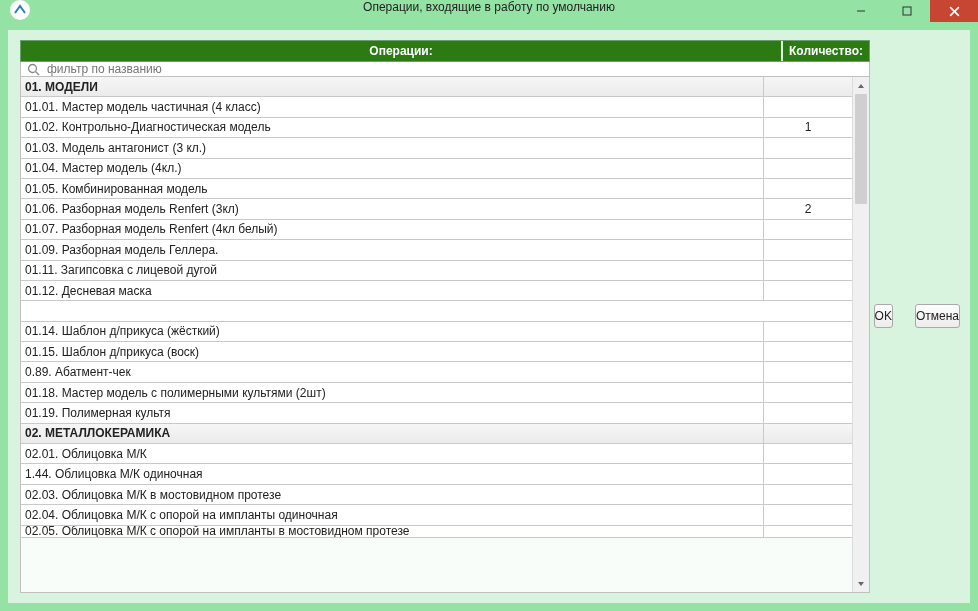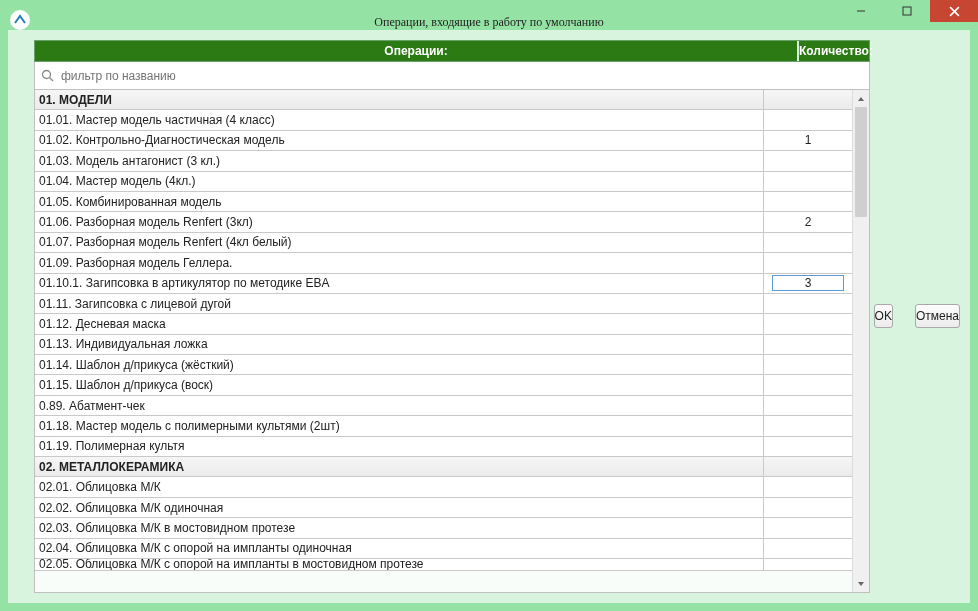--- a/index.html
+++ b/index.html
@@ -14,23 +14,22 @@
     width: 978px;
     height: 611px;
     background: #94e2a4;
     display: flex;
     flex-direction: column;
     position: relative;
   }
   .titlebar {
     height: 30px;
     display: flex;
-    align-items: flex-end;
+    align-items: flex-start;
     position: relative;
-    font-family: Liberation Serif, serif;
   }
   .titlebar .app-icon {
     width: 20px;
     height: 20px;
     margin-left: 10px;
     border-radius: 50%;
     background: #fff;
     display: flex;
     align-items: center;
     justify-content: center;
@@ -67,21 +66,21 @@
     background: #c74632;
     color: #fff;
     width: 48px;
   }
   .win-btn.close svg { stroke: #fff; }
   .win-btn svg { display:block; }
   .window-body {
     flex: 1;
     background: #d8f4de;
     margin: 0 8px 8px 8px;
-    padding: 10px 10px 10px 26px;
+    padding: 10px 10px 10px 12px;
     display: flex;
     gap: 10px;
     position: relative;
   }
   .table-area {
     flex: 1;
     display: flex;
     flex-direction: column;
     min-width: 0;
   }
@@ -93,31 +92,31 @@
     height: 22px;
     border: 1px solid #6aa06a;
   }
   .header-row .h-ops {
     flex: 1;
     text-align: center;
     line-height: 20px;
     font-size: 12px;
   }
   .header-row .h-qty {
-    width: 72px;
+    width: 88px;
     text-align: center;
     line-height: 20px;
     border-left: 2px solid #d8f4de;
     font-size: 12px;
   }
   .filter-row {
     display: flex;
     align-items: center;
     background: #fff;
-    height: 28px;
+    height: 15px;
     border-left: 1px solid #c0c0c0;
     border-right: 1px solid #c0c0c0;
     border-bottom: 1px solid #c0c0c0;
     padding: 0 4px;
   }
   .filter-row .search-icon {
     width: 16px;
     height: 16px;
     margin-right: 4px;
     color: #888;
@@ -326,35 +325,28 @@
             </div>
             <div class="row">
               <div class="c-ops">01.07. Разборная модель Renfert (4кл белый)</div>
               <div class="c-qty"></div>
             </div>
             <div class="row">
               <div class="c-ops">01.09. Разборная модель Геллера.</div>
               <div class="c-qty"></div>
             </div>
             <div class="row">
-              <div class="c-ops">01.10.1. Загипсовка в артикулятор по методике EBA</div>
-              <div class="c-qty">
-                <div class="qty-cell-edit">3</div>
-              </div>
-            </div>
-            <div class="row">
               <div class="c-ops">01.11. Загипсовка с лицевой дугой</div>
               <div class="c-qty"></div>
             </div>
             <div class="row">
               <div class="c-ops">01.12. Десневая маска</div>
               <div class="c-qty"></div>
             </div>
             <div class="row">
-              <div class="c-ops">01.13. Индивидуальная ложка</div>
               <div class="c-qty"></div>
             </div>
             <div class="row">
               <div class="c-ops">01.14. Шаблон д/прикуса (жёсткий)</div>
               <div class="c-qty"></div>
             </div>
             <div class="row">
               <div class="c-ops">01.15. Шаблон д/прикуса (воск)</div>
               <div class="c-qty"></div>
             </div>
@@ -372,21 +364,21 @@
             </div>
             <div class="row group">
               <div class="c-ops">02. МЕТАЛЛОКЕРАМИКА</div>
               <div class="c-qty"></div>
             </div>
             <div class="row">
               <div class="c-ops">02.01. Облицовка М/К</div>
               <div class="c-qty"></div>
             </div>
             <div class="row">
-              <div class="c-ops">02.02. Облицовка М/К одиночная</div>
+              <div class="c-ops">1.44. Облицовка М/К одиночная</div>
               <div class="c-qty"></div>
             </div>
             <div class="row">
               <div class="c-ops">02.03. Облицовка М/К в мостовидном протезе</div>
               <div class="c-qty"></div>
             </div>
             <div class="row">
               <div class="c-ops">02.04. Облицовка М/К с опорой на импланты одиночная</div>
               <div class="c-qty"></div>
             </div>

